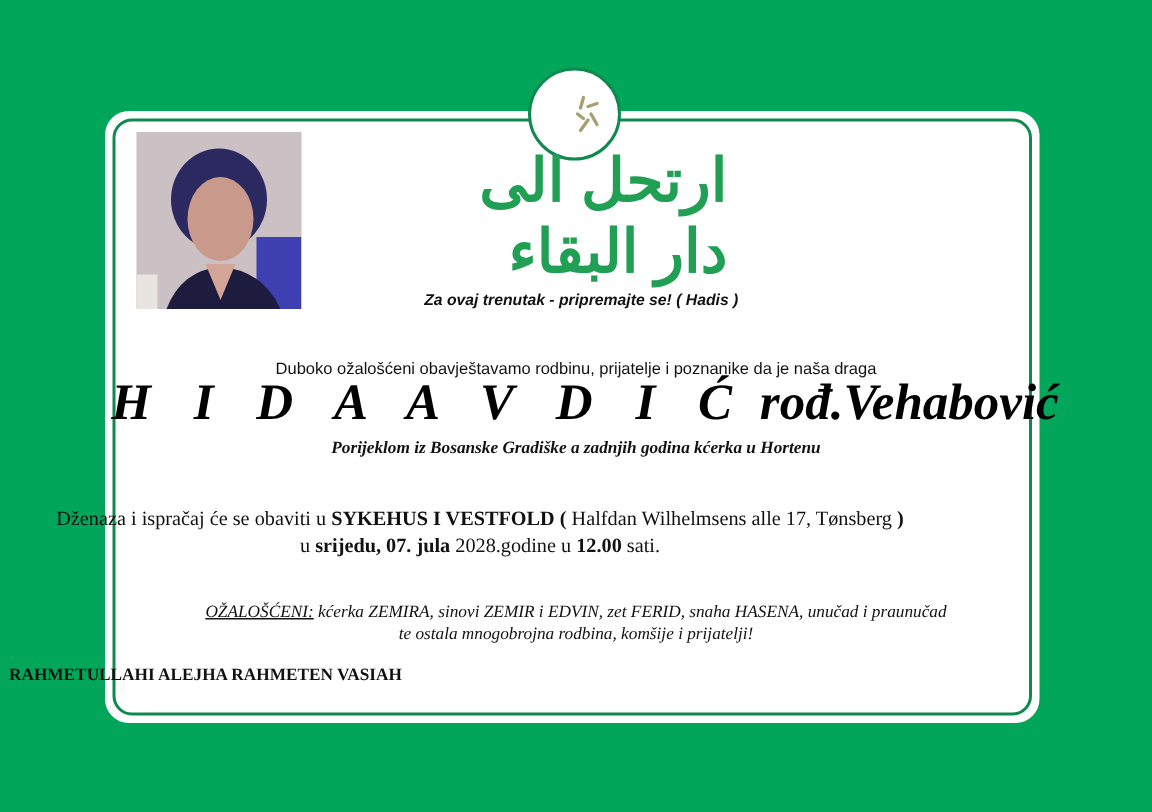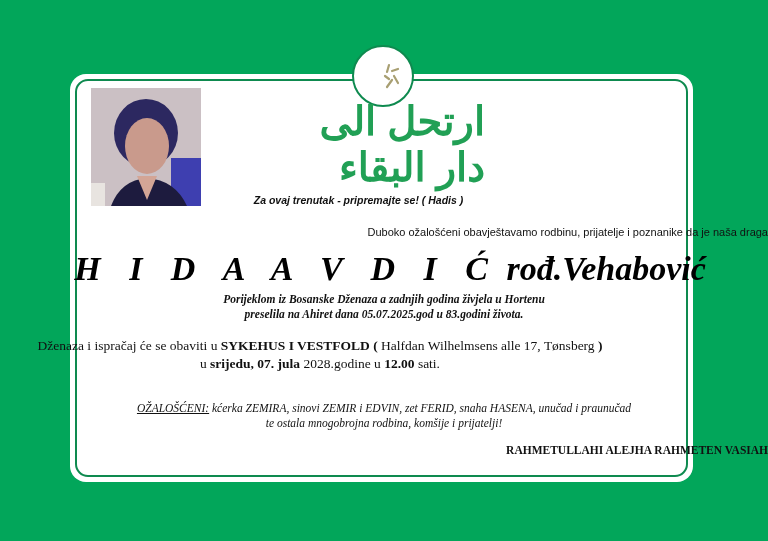--- a/index.html
+++ b/index.html
@@ -29,24 +29,24 @@
   }
   .calligraphy {
     position: absolute; left: 275px; top: 108px; width: 210px; height: 72px;
     display: flex; align-items: center; justify-content: center;
     color: #21a055; font-family: Liberation Sans, sans-serif; font-size: 40px;
     font-weight: bold; direction: rtl; letter-spacing: 1px;
   }
   .hadis {
     position: absolute; left: 0; width: 717px; top: 194px; text-align: center;
     font-family: "Liberation Sans", sans-serif; font-style: italic; font-weight: bold;
-    font-size: 10.5px; color: #111;
+    font-size: 10.5px; color: #111; padding-left: 29px;
   }
   .intro {
-    position: absolute; left: 0; width: 768px; top: 226px; text-align: right;
+    position: absolute; left: 0; width: 768px; top: 240px; text-align: center;
     font-family: "Liberation Sans", sans-serif; font-size: 11px; color: #111;
   }
   .name {
     position: absolute; left: 0; width: 768px; top: 249px; text-align: center;
     font-family: "Liberation Serif", serif; font-style: italic; font-weight: bold;
     font-size: 34px; color: #000; line-height: 40px; padding-left: 12px; box-sizing: border-box;
   }
   .name .spaced { letter-spacing: 10px; }
   .origin {
     position: absolute; left: 0; width: 768px; top: 292px; text-align: center;
@@ -59,21 +59,21 @@
     padding-left: 8px; box-sizing: border-box;
   }
   .funeral b { font-weight: bold; }
   .mourners {
     position: absolute; left: 0; width: 768px; top: 401px; text-align: center;
     font-family: "Liberation Serif", serif; font-style: italic;
     font-size: 11.5px; line-height: 15px; color: #111;
   }
   .mourners .label { text-decoration: underline; margin-top: 39px; }
   .closing {
-    position: absolute; left: 0; width: 768px; top: 444px; text-align: right;
+    position: absolute; left: 0; width: 768px; top: 444px; text-align: left;
     font-family: "Liberation Serif", serif; font-weight: bold;
     font-size: 11.5px; color: #111; padding-left: 6px; box-sizing: border-box;
   }
 </style>
 </head>
 <body>
 
 <div class="card">
   <div class="card-inner"></div>
 </div>
@@ -108,22 +108,21 @@
 <div class="hadis">Za ovaj trenutak - pripremajte se! ( Hadis )</div>
 
 <div class="intro">Duboko ožalošćeni obavještavamo rodbinu, prijatelje i poznanike da je naša draga</div>
 
 <div class="name">
   <span class="spaced">H I D A  A V D I Ć</span>
   <span>rođ.Vehabović</span>
 </div>
 
 <div class="origin">
-  <div>Porijeklom iz Bosanske Dženaza a zadnjih godina živjela u Hortenu</div>
-  <div>preselila na Ahiret dana 05.07.2025.god u 83.godini života.</div>
+  <div>Porijeklom iz Bosanske Gradiške a zadnjih godina kćerka u Hortenu</div>
 </div>
 
 <div class="funeral">
   <div>
     <span>Dženaza i ispračaj će se obaviti u </span><b>SYKEHUS I VESTFOLD (</b><span> Halfdan Wilhelmsens alle 17, Tønsberg </span><b>)</b>
   </div>
   <div>
     <span>u </span><b>srijedu, 07. jula</b><span> 2028.godine u </span><b>12.00</b><span> sati.</span>
   </div>
 </div>

